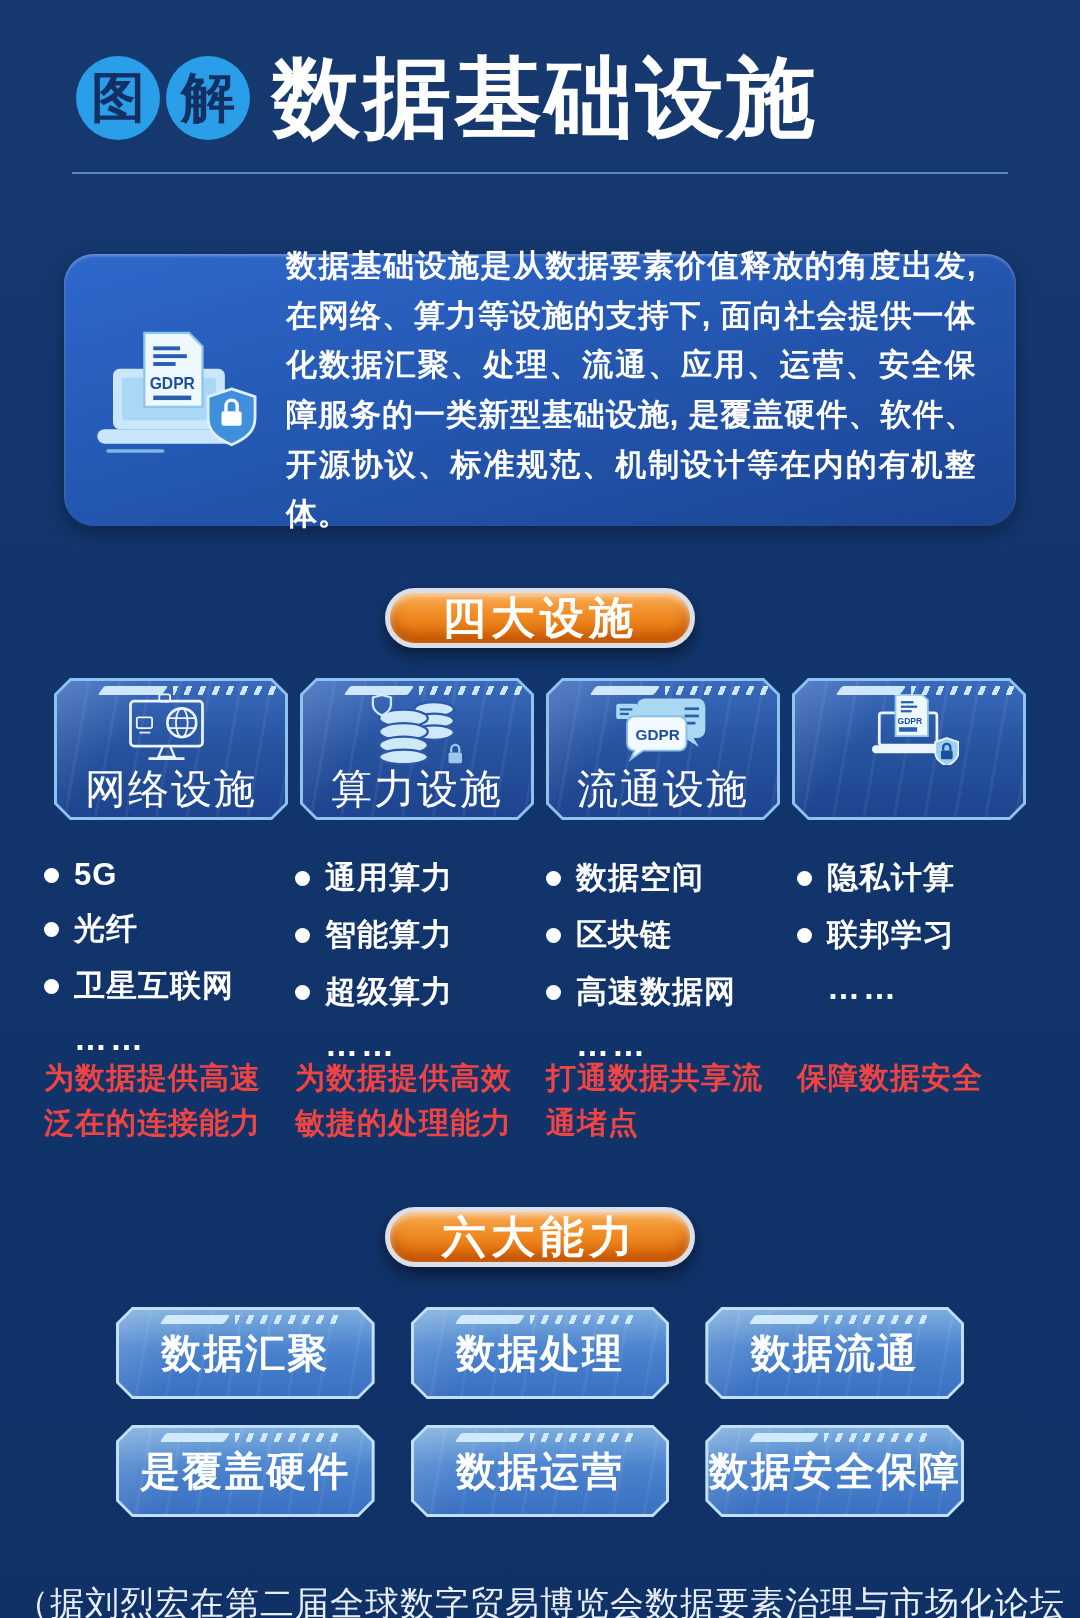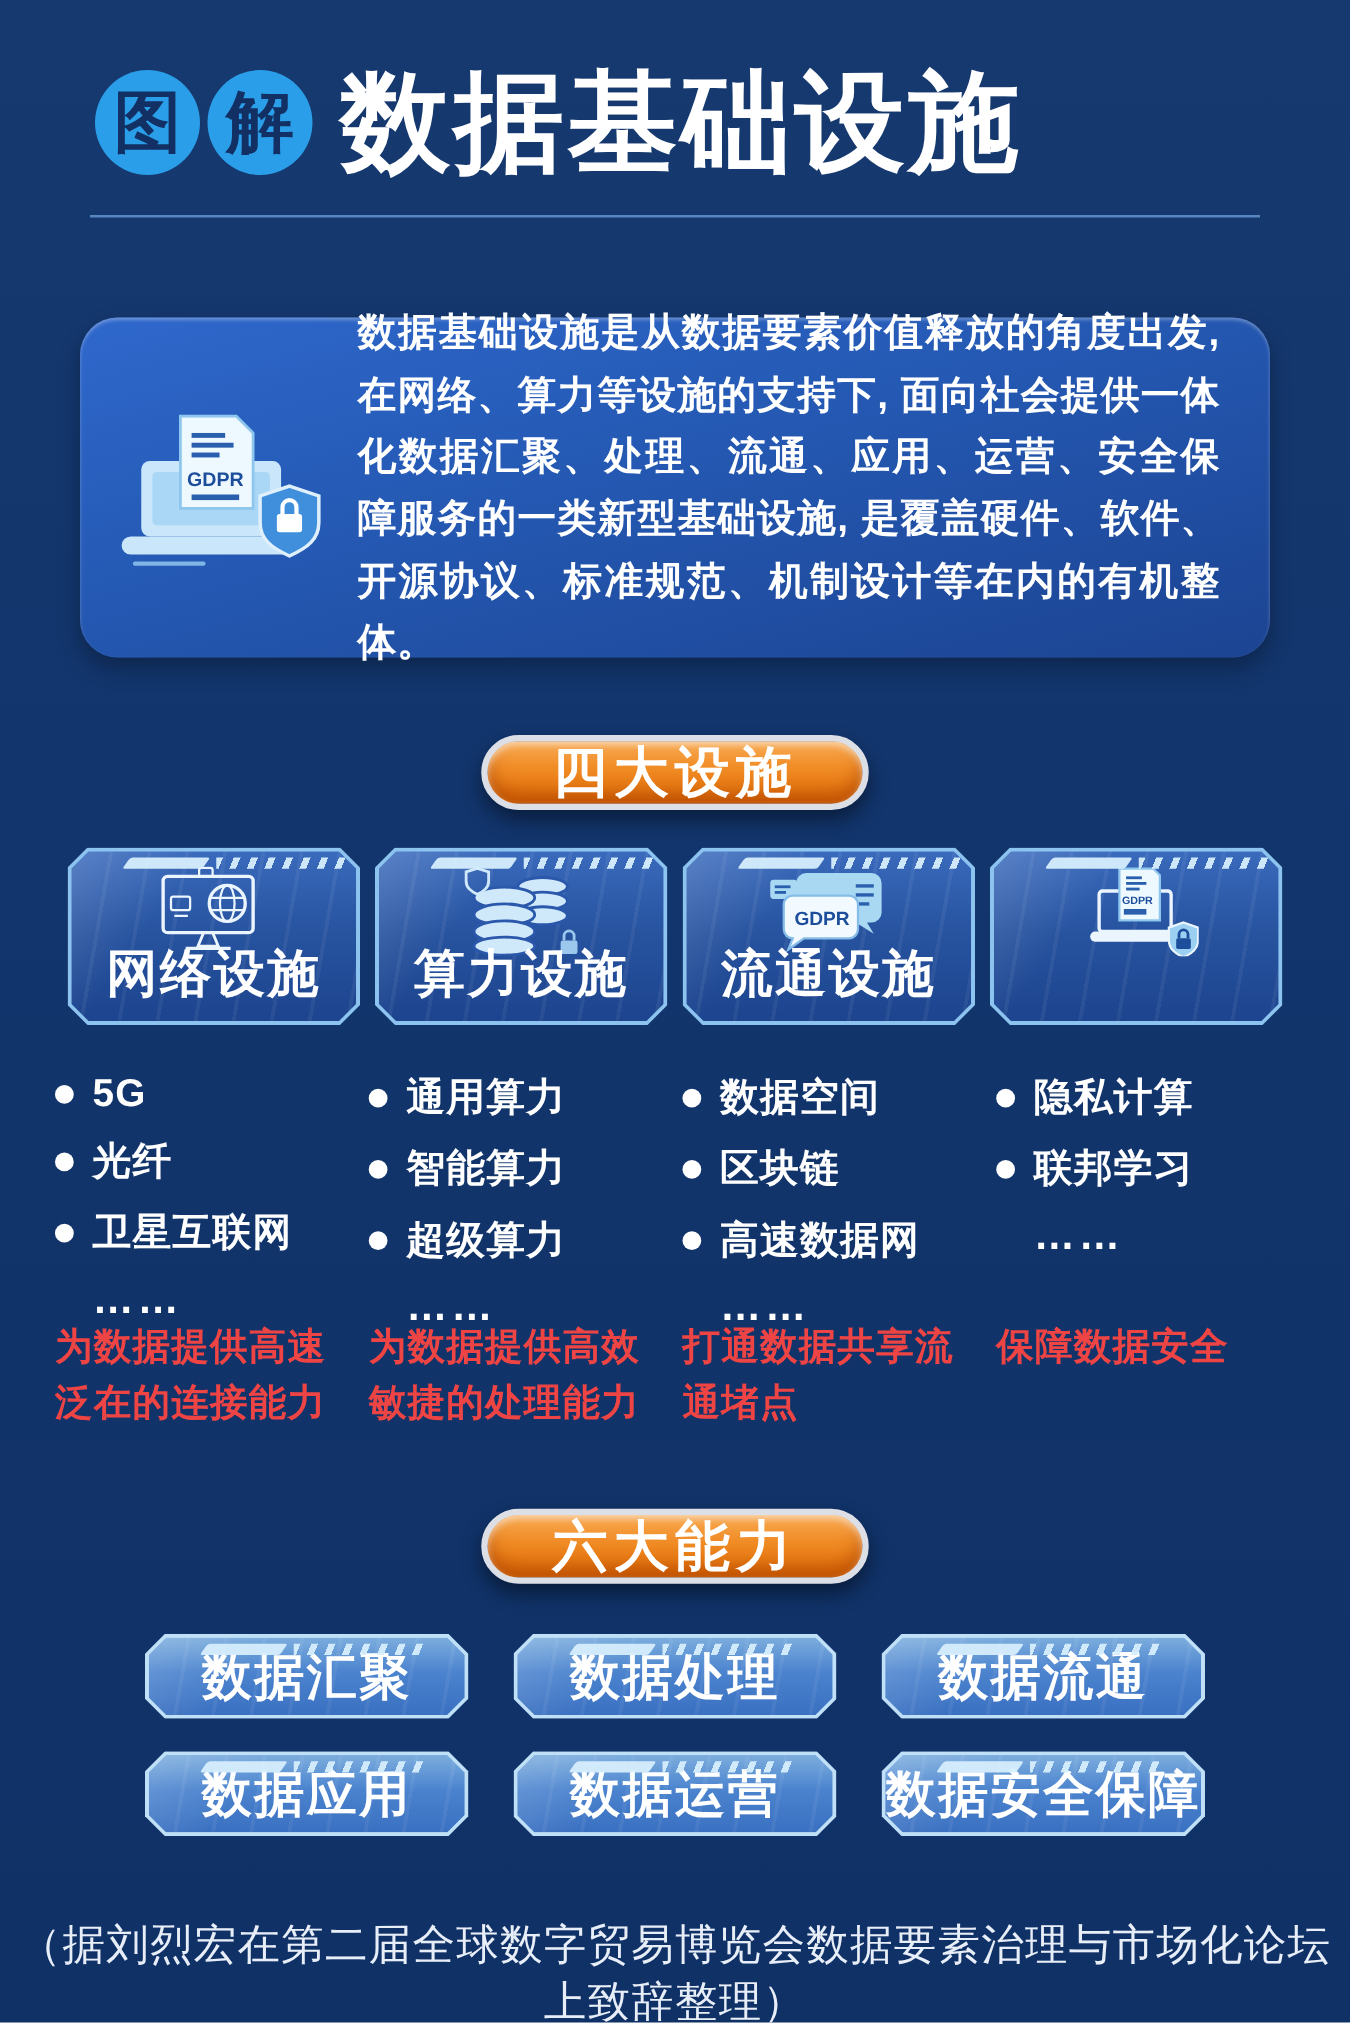--- a/index.html
+++ b/index.html
@@ -77,34 +77,34 @@
   .deco-hatch { width:104px; background:repeating-linear-gradient(112deg, rgba(214,238,253,.95) 0 5px, transparent 5px 13px); }
 
   
   .cards { display:flex; gap:12px; padding:0 54px; margin-top:30px; }
   .card { flex:1; height:142px; background:#8cc3ef; }
   .card .frame-inner {
     background: linear-gradient(180deg,#3a6abc 0%, #27539f 48%, #1d448e 100%);
     display:flex; flex-direction:column; align-items:center; justify-content:flex-end;
   }
   .card-icon { position:absolute; top:12px; left:0; right:0; display:flex; justify-content:center; z-index:2; }
-  .card-title { position:relative; z-index:2; color:#fff; font-size:41px; font-weight:700; letter-spacing:2px; padding-bottom:10px; }
+  .card-title { position:relative; z-index:2; color:#fff; font-size:41px; font-weight:400; letter-spacing:2px; }
 
   
   .lists { display:flex; gap:12px; padding:0 44px; margin-top:22px; }
   .list-col { flex:1; }
   .list-body { height:188px; }
   .list-item { display:flex; align-items:center; gap:15px; margin:15px 0; color:#fff; font-size:31px; font-weight:bold; letter-spacing:1px; }
   .list-item .dot { width:15px; height:15px; border-radius:50%; background:#fff; flex:none; }
   .ellipsis { color:#fff; font-size:33px; font-weight:900; letter-spacing:3px; margin-left:30px; line-height:1; }
   .caption { color:#ef4444; font-size:30px; font-weight:bold; line-height:1.5; letter-spacing:1px; max-width:228px; margin-top:10px; }
 
   
   .cap-grid { display:grid; grid-template-columns:repeat(3,1fr); gap:26px 36px; margin:40px 116px 0; }
-  .cap { height:68px; background:#bfe0f6; }
+  .cap { height:92px; background:#bfe0f6; }
   .cap .frame-inner {
     background: linear-gradient(180deg,#7cadde 0%, #4b83ce 45%, #3a70c1 100%);
     display:flex; align-items:center; justify-content:center;
   }
   .cap-label { position:relative; z-index:2; color:#fff; font-size:40px; font-weight:900; letter-spacing:2px; white-space:nowrap; }
 
   
   .footer {
     margin-top:64px; text-align:center;
     color:#e8eef8; font-size:34px; letter-spacing:1px;
@@ -351,21 +351,21 @@
         </div>
       <div class="cap-label">数据流通</div>
     </div>
   </div>
   <div class="cap frame-outer">
     <div class="frame-inner">
       <div class="deco">
           <div class="deco-bar"></div>
           <div class="deco-hatch"></div>
         </div>
-      <div class="cap-label">数据应用</div>
+      <div class="cap-label">是覆盖硬件</div>
     </div>
   </div>
   <div class="cap frame-outer">
     <div class="frame-inner">
       <div class="deco">
           <div class="deco-bar"></div>
           <div class="deco-hatch"></div>
         </div>
       <div class="cap-label">数据运营</div>
     </div>

